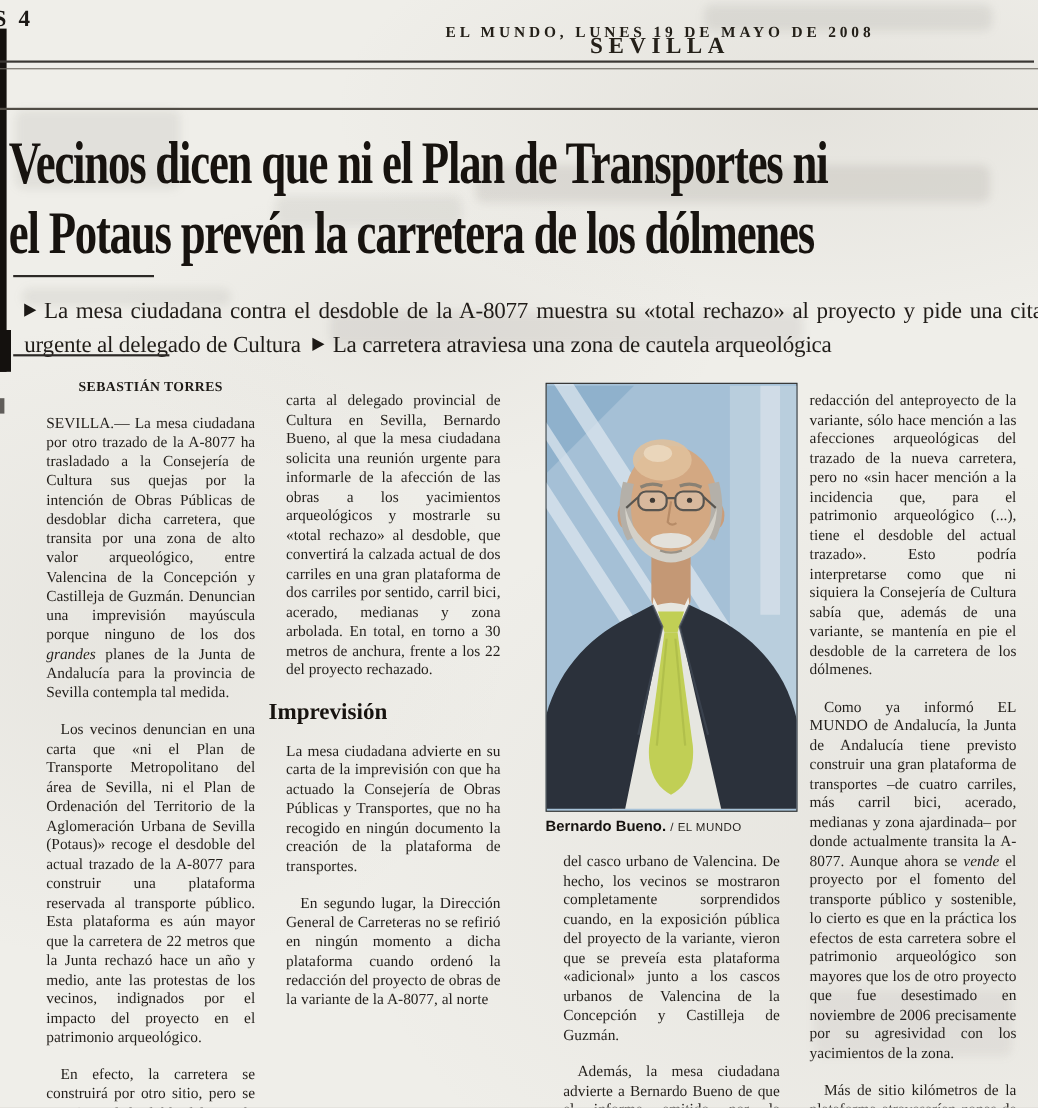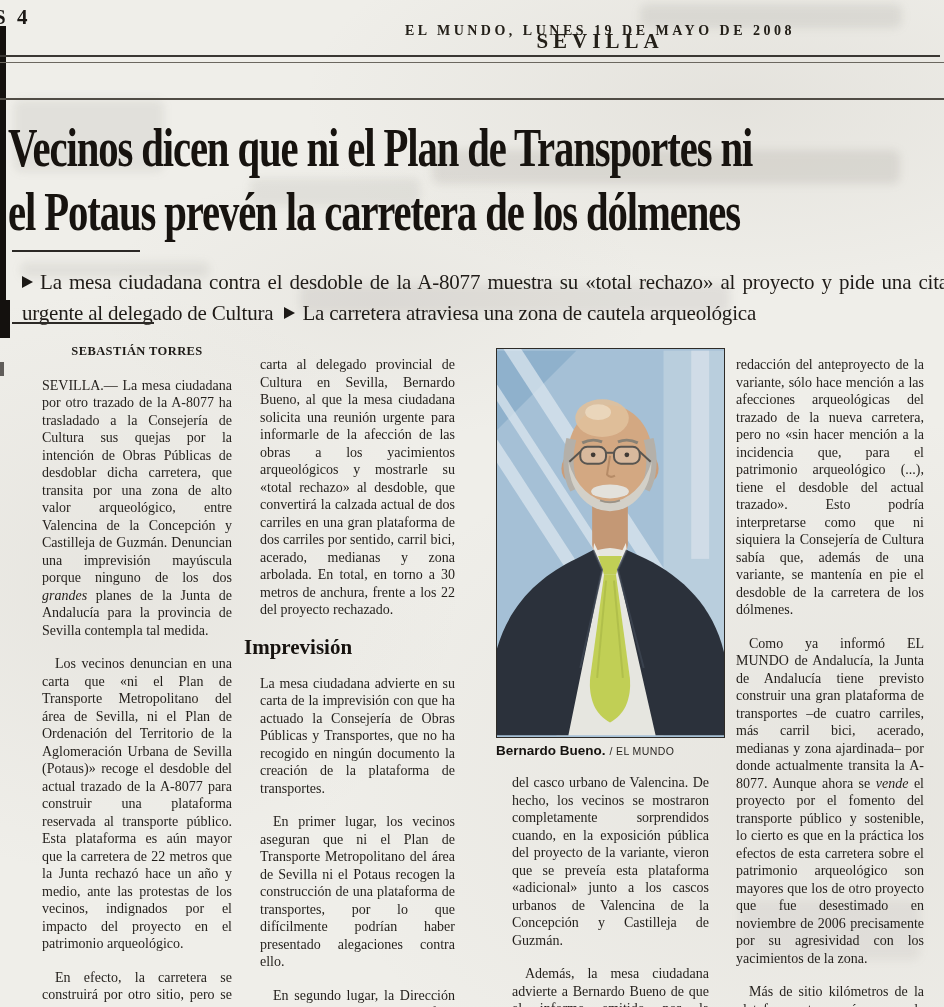--- a/index.html
+++ b/index.html
@@ -113,21 +113,20 @@
     <p class="noindent"><span>SEVILLA.— La mesa ciudadana por otro trazado de la A-8077 ha trasladado a la Consejería de Cultura sus quejas por la intención de Obras Públicas de desdoblar dicha carretera, que transita por una zona de alto valor arqueológico, entre Valencina de la Concepción y Castilleja de Guzmán. Denuncian una imprevisión mayúscula porque ninguno de los dos </span><i>grandes</i><span> planes de la Junta de Andalucía para la provincia de Sevilla contempla tal medida.</span></p>
     <p>Los vecinos denuncian en una carta que «ni el Plan de Transporte Metropolitano del área de Sevilla, ni el Plan de Ordenación del Territorio de la Aglomeración Urbana de Sevilla (Potaus)» recoge el desdoble del actual trazado de la A-8077 para construir una plataforma reservada al transporte público. Esta plataforma es aún mayor que la carretera de 22 metros que la Junta rechazó hace un año y medio, ante las protestas de los vecinos, indignados por el impacto del proyecto en el patrimonio arqueológico.</p>
     <p>En efecto, la carretera se construirá por otro sitio, pero se mantiene el desdoble del trazado actual, con el argumento de destinarlo a transporte público y a vehículos de alta ocupación, esto es, con tres o más pasajeros.</p>
     <p>Los vecinos han solicita su</p>
   </div>
 
   <div class="col col2">
     <p class="noindent">carta al delegado provincial de Cultura en Sevilla, Bernardo Bueno, al que la mesa ciudadana solicita una reunión urgente para informarle de la afección de las obras a los yacimientos arqueológicos y mostrarle su «total rechazo» al desdoble, que convertirá la calzada actual de dos carriles en una gran plataforma de dos carriles por sentido, carril bici, acerado, medianas y zona arbolada. En total, en torno a 30 metros de anchura, frente a los 22 del proyecto rechazado.</p>
     <h2 class="subhead">Imprevisión</h2>
     <p class="noindent">La mesa ciudadana advierte en su carta de la imprevisión con que ha actuado la Consejería de Obras Públicas y Transportes, que no ha recogido en ningún documento la creación de la plataforma de transportes.</p>
-    <p>En primer lugar, los vecinos aseguran que ni el Plan de Transporte Metropolitano del área de Sevilla ni el Potaus recogen la construcción de una plataforma de transportes, por lo que difícilmente podrían haber presentado alegaciones contra ello.</p>
     <p>En segundo lugar, la Dirección General de Carreteras no se refirió en ningún momento a dicha plataforma cuando ordenó la redacción del proyecto de obras de la variante de la A-8077, al norte</p>
   </div>
 
   <div class="col col3">
     <figure class="photo-figure">
       <svg width="100%" height="388" viewBox="0 0 229 388" xmlns="http://www.w3.org/2000/svg">
         <rect width="229" height="388" fill="#a7c2d8"></rect>
         <polygon points="0,0 80,0 0,80" fill="#7ea6c6" opacity="0.55"></polygon>
         <rect x="168" y="0" width="61" height="388" fill="#c3d4e2" opacity="0.8"></rect>
         <rect x="196" y="0" width="18" height="210" fill="#dfe7ee" opacity="0.7"></rect>

